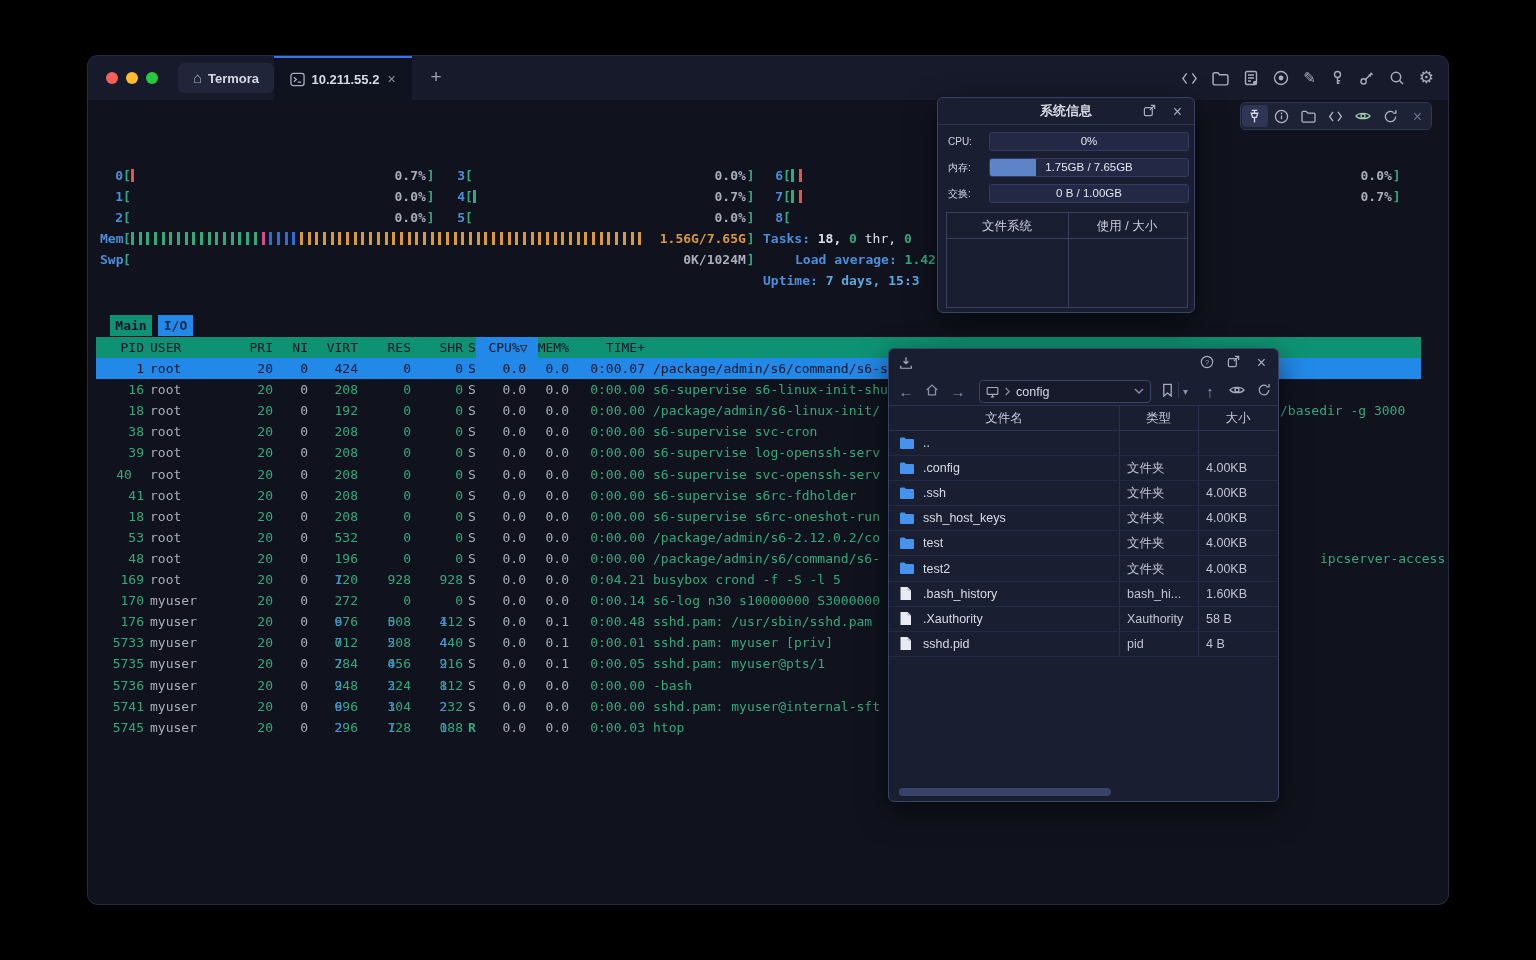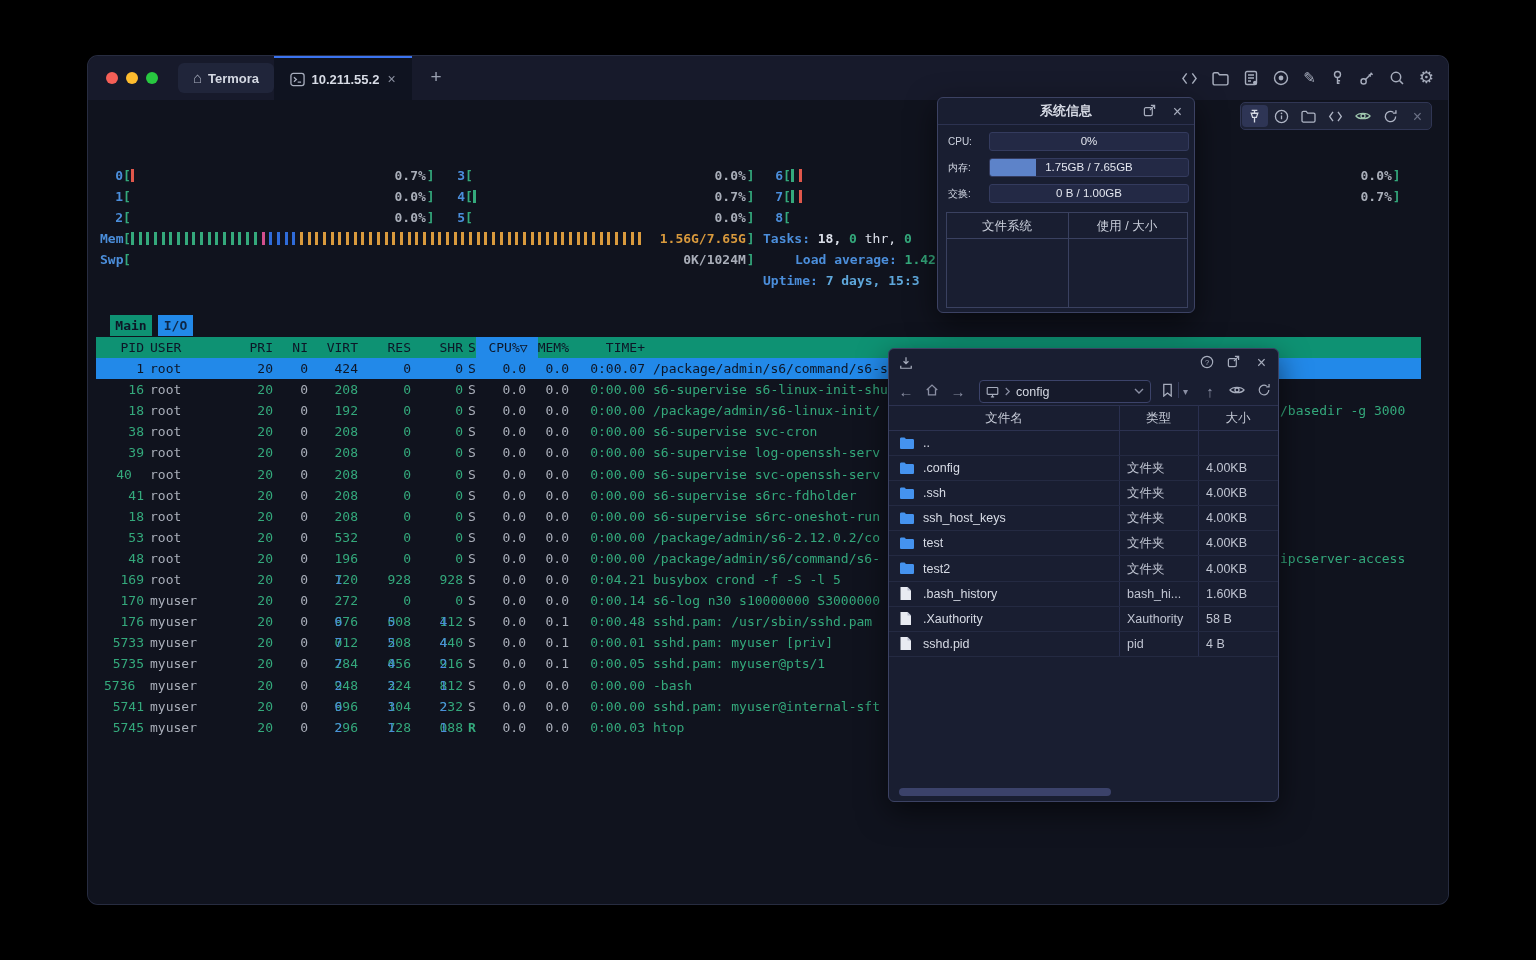--- a/index.html
+++ b/index.html
@@ -402,21 +402,21 @@
         <span class="cg" style="left: 217px; width: 45px; text-align: right;"><span class="thou">7</span>284</span>
         <span class="cg" style="left: 270px; width: 45px; text-align: right;"><span class="thou">4</span>056</span>
         <span class="cg" style="left: 322px; width: 45px; text-align: right;"><span class="thou">2</span>916</span>
         <span class="cgr" style="left: 372px; width: 14px; text-align: left;">S</span>
         <span class="cgr" style="left: 395px; width: 35px; text-align: right;">0.0</span>
         <span class="cgr" style="left: 438px; width: 35px; text-align: right;">0.1</span>
         <span class="cg" style="left: 484px; width: 65px; text-align: right;">0:00.05</span>
         <span class="cg" style="left: 557px; width: 700px; text-align: left;">sshd.pam: myuser@pts/1</span>
       </div>
       <div class="prow" style="top: 574.5px;">
-        <span class="cg" style="left: 8px; width: 40px; ">5736</span>
+        <span class="cg" style="left: 8px; width: 40px; text-align: right;">5736</span>
         <span class="cgr" style="left: 54px; width: 70px; text-align: left;">myuser</span>
         <span class="cg" style="left: 137px; width: 40px; text-align: right;">20</span>
         <span class="cgr" style="left: 182px; width: 30px; text-align: right;">0</span>
         <span class="cg" style="left: 217px; width: 45px; text-align: right;"><span class="thou">2</span>948</span>
         <span class="cg" style="left: 270px; width: 45px; text-align: right;"><span class="thou">2</span>324</span>
         <span class="cg" style="left: 322px; width: 45px; text-align: right;"><span class="thou">1</span>812</span>
         <span class="cgr" style="left: 372px; width: 14px; text-align: left;">S</span>
         <span class="cgr" style="left: 395px; width: 35px; text-align: right;">0.0</span>
         <span class="cgr" style="left: 438px; width: 35px; text-align: right;">0.0</span>
         <span class="cg" style="left: 484px; width: 65px; text-align: right;">0:00.00</span>
@@ -444,21 +444,21 @@
         <span class="cg" style="left: 217px; width: 45px; text-align: right;"><span class="thou">2</span>296</span>
         <span class="cg" style="left: 270px; width: 45px; text-align: right;"><span class="thou">1</span>728</span>
         <span class="cg" style="left: 322px; width: 45px; text-align: right;"><span class="thou">1</span>088</span>
         <span class="cst-r" style="left: 372px; width: 14px; text-align: left;">R</span>
         <span class="cgr" style="left: 395px; width: 35px; text-align: right;">0.0</span>
         <span class="cgr" style="left: 438px; width: 35px; text-align: right;">0.0</span>
         <span class="cg" style="left: 484px; width: 65px; text-align: right;">0:00.03</span>
         <span class="cg" style="left: 557px; width: 700px; text-align: left;">htop</span>
       </div>
       <div class="frag" style="left: 1192px; top: 300.2px;">/basedir -g 3000</div>
-      <div class="frag" style="left: 1192px; top: 447.9px;">ipcserver-access</div>
+      <div class="frag" style="left: 1192px; top: 447.9px; padding-left: 40px;">ipcserver-access</div>
     </div>
 
   <div class="panel" id="sysinfo">
     <div class="ptitle">系统信息</div>
     <span class="pticon" style="right:38px">
       <svg width="13" height="13" viewBox="0 0 14 14" fill="none" stroke="#a7adbd" stroke-width="1.3">
           <rect x="1.5" y="4" width="8.5" height="8.5" rx="1.5"></rect>
           <path d="M8.5 1.5h4v4M12.3 1.7 7.5 6.5"></path>
         </svg></span>
     <span class="pticon x-glyph" style="right:12px">×</span>

